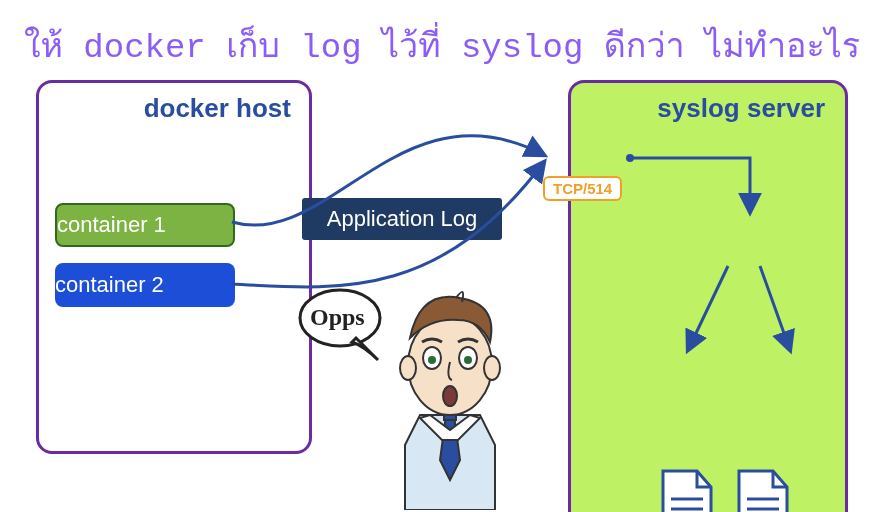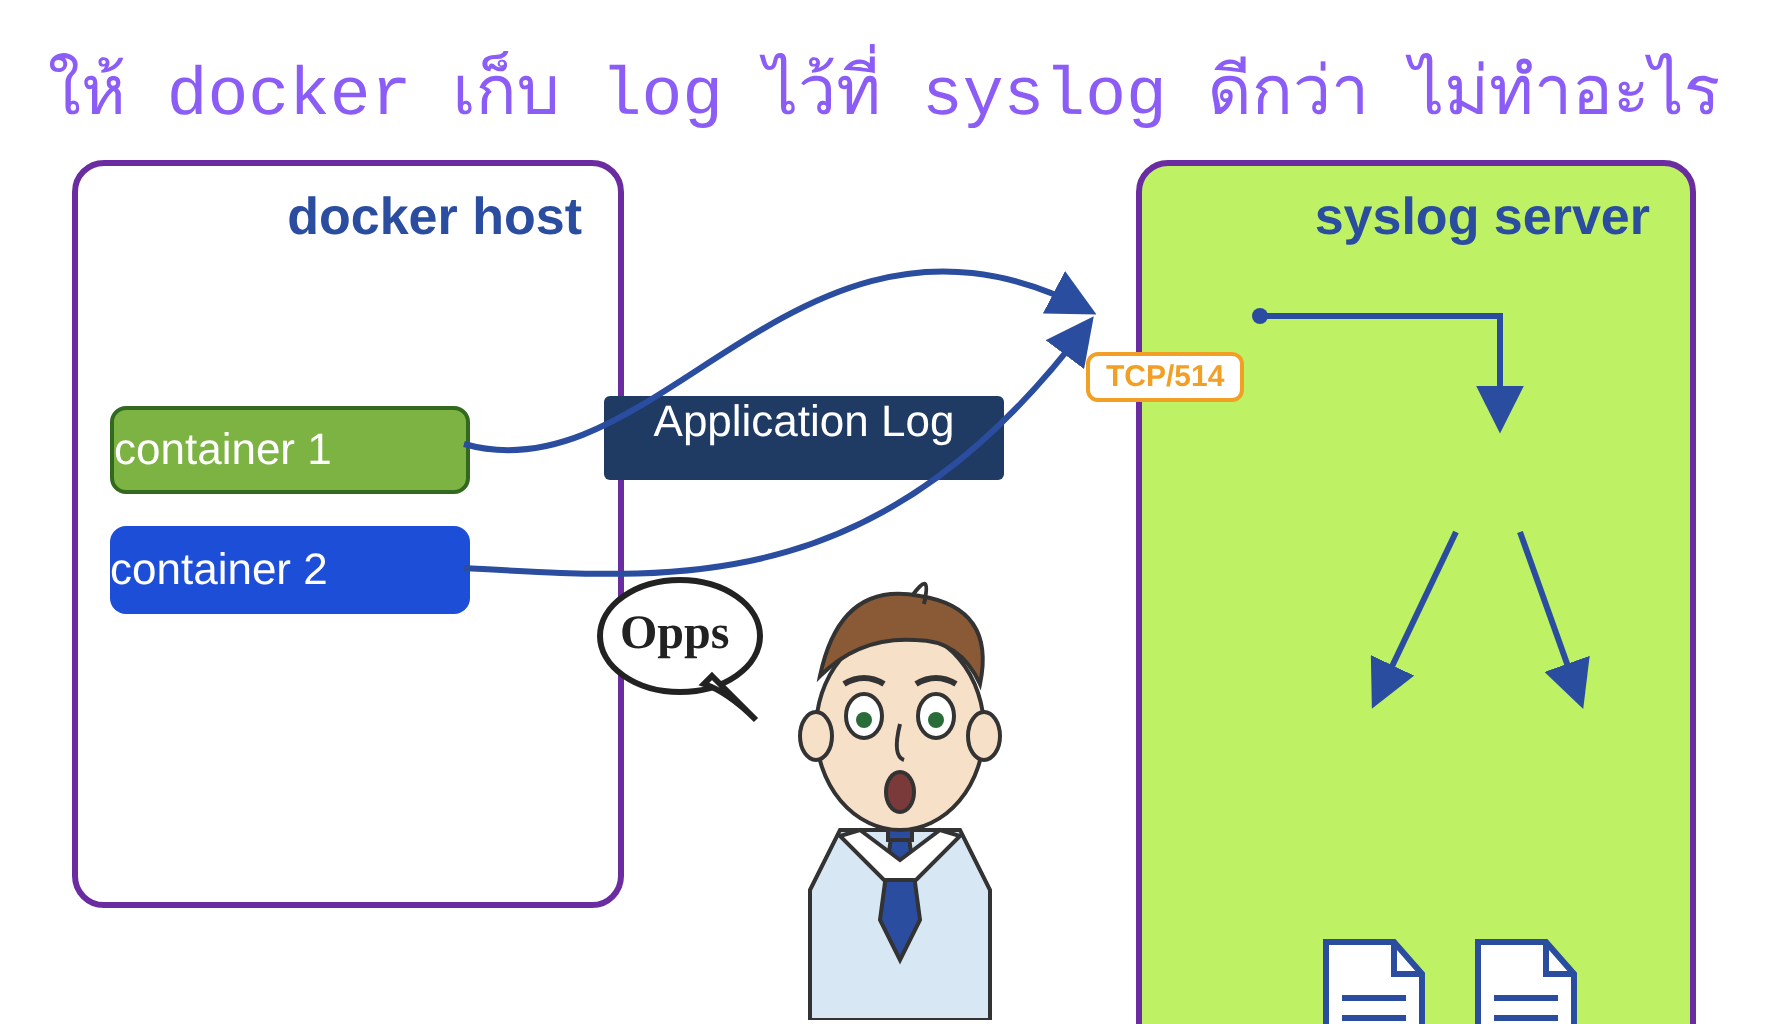--- a/index.html
+++ b/index.html
@@ -104,20 +104,21 @@
     position: absolute;
     left: 302px;
     top: 198px;
     width: 200px;
     height: 42px;
     background: #1f3a63;
     color: #fff;
     font-size: 22px;
     border-radius: 3px;
     display: flex;
+    align-items: center;
     justify-content: center;
   }
   .speech {
     position: absolute;
     left: 298px;
     top: 288px;
     width: 90px;
     height: 76px;
   }
   .speech svg { width: 100%; height: 100%; }

